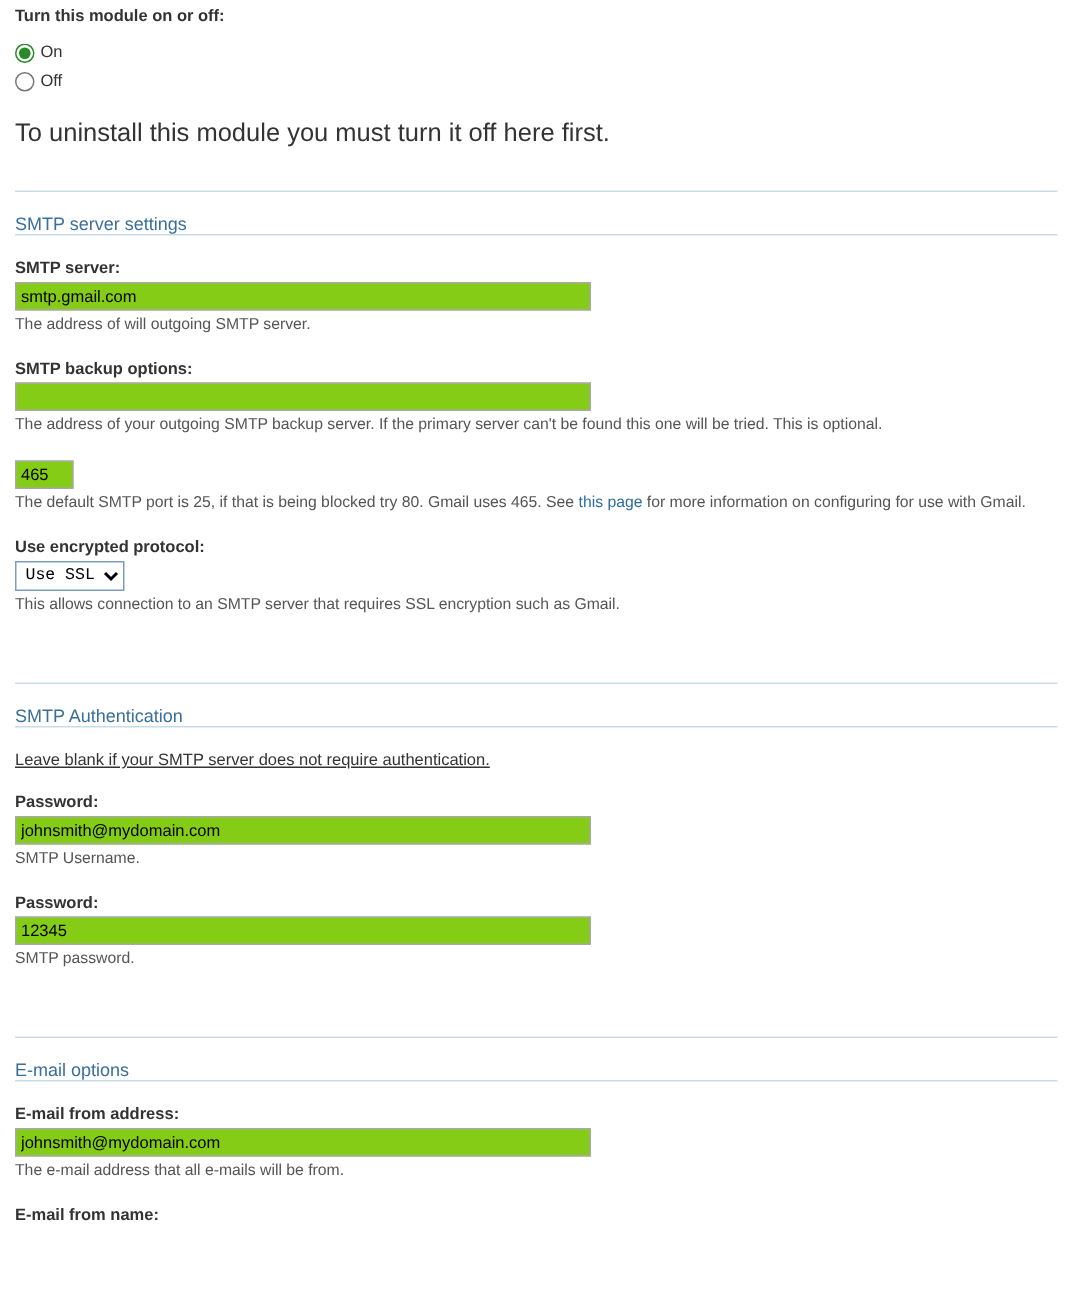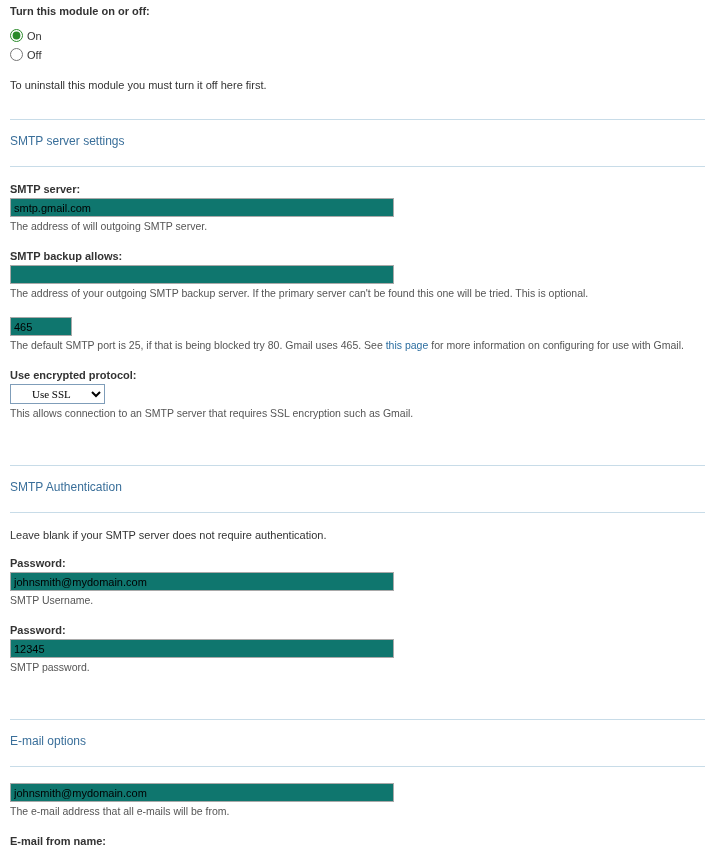--- a/index.html
+++ b/index.html
@@ -12,88 +12,88 @@
       width: 710px;
     }
     .section-title {
       font-weight: bold;
       font-size: 11px;
       color: #333;
       margin-bottom: 12px;
     }
     .radio-row {
       display: flex;
-      align-items: center;
       gap: 4px;
       margin-bottom: 6px;
     }
     .radio-row input[type="radio"] {
       margin: 0;
       accent-color: #2a8a2a;
     }
     .radio-row label {
       font-size: 11px;
     }
     .note {
-      font-size: 11px;
+      font-size: 17px;
       color: #333;
       margin-top: 18px;
       margin-bottom: 28px;
     }
     hr.divider {
       border: none;
       border-top: 1px solid #c8dce8;
       margin: 0;
     }
     .fieldset-legend {
       color: #3a6f9a;
       font-size: 12px;
       padding-top: 14px;
-      padding-bottom: 18px;
+      padding-bottom: 0;
       border-bottom: 1px solid #c8dce8;
       margin-bottom: 16px;
     }
     .field-group {
       margin-bottom: 18px;
     }
     .field-label {
       font-weight: bold;
       font-size: 11px;
       color: #333;
       display: block;
       margin-bottom: 3px;
     }
     .text-input {
       font-family: Verdana, Arial, sans-serif;
       font-size: 11px;
       padding: 2px 3px;
       border: 1px solid #a9a9a9;
-      background: #0f766e;
+      background: #84cc16;
       height: 19px;
     }
     .text-input.wide { width: 384px; }
-    .text-input.narrow { width: 62px; }
+    .text-input.narrow { width: 39px; }
     .select-input {
-      font-family: Liberation Serif, serif;
+      font-family: Liberation Mono, monospace;
       font-size: 11px;
-      padding: 1px 17px;
+      padding: 1px 2px;
       border: 1px solid #7f9db9;
       background: #fff;
       height: 20px;
     }
     .help-text {
       font-size: 10.5px;
       color: #555;
       margin-top: 3px;
     }
     .help-text a { color: #2c6ea0; text-decoration: none; }
     .auth-intro {
       font-size: 11px;
       margin-bottom: 16px;
       color: #333;
+      text-decoration: underline;
     }
     .spacer-bottom { height: 28px; }
   </style>
 </head>
 <body>
 
 <div class="section-title">Turn this module on or off:</div>
 
 <div class="radio-row">
   <input type="radio" name="module_state" id="mod-on" checked="" style="">
@@ -110,21 +110,21 @@
 
 <div class="fieldset-legend">SMTP server settings</div>
 
 <div class="field-group">
   <label class="field-label">SMTP server:</label>
   <input type="text" class="text-input wide" value="smtp.gmail.com" style="">
   <div class="help-text">The address of will outgoing SMTP server.</div>
 </div>
 
 <div class="field-group">
-  <label class="field-label">SMTP backup allows:</label>
+  <label class="field-label">SMTP backup options:</label>
   <input type="text" class="text-input wide" value="" style="">
   <div class="help-text">The address of your outgoing SMTP backup server. If the primary server can't be found this one will be tried. This is optional.</div>
 </div>
 
 <div class="field-group">
   <input type="text" class="text-input narrow" value="465" style="">
   <div class="help-text">
     <span>The default SMTP port is 25, if that is being blocked try 80. Gmail uses 465. See </span><a href="#">this page</a><span> for more information on configuring for use with Gmail.</span>
   </div>
 </div>
@@ -155,19 +155,20 @@
   <input type="text" class="text-input wide" value="12345" style="">
   <div class="help-text">SMTP password.</div>
 </div>
 
 <div class="spacer-bottom"></div>
 <hr class="divider">
 
 <div class="fieldset-legend">E-mail options</div>
 
 <div class="field-group">
+  <label class="field-label">E-mail from address:</label>
   <input type="text" class="text-input wide" value="johnsmith@mydomain.com" style="">
   <div class="help-text">The e-mail address that all e-mails will be from.</div>
 </div>
 
 <div class="field-group" style="margin-bottom:16px">
   <label class="field-label">E-mail from name:</label>
 </div>
 
 </body></html>

